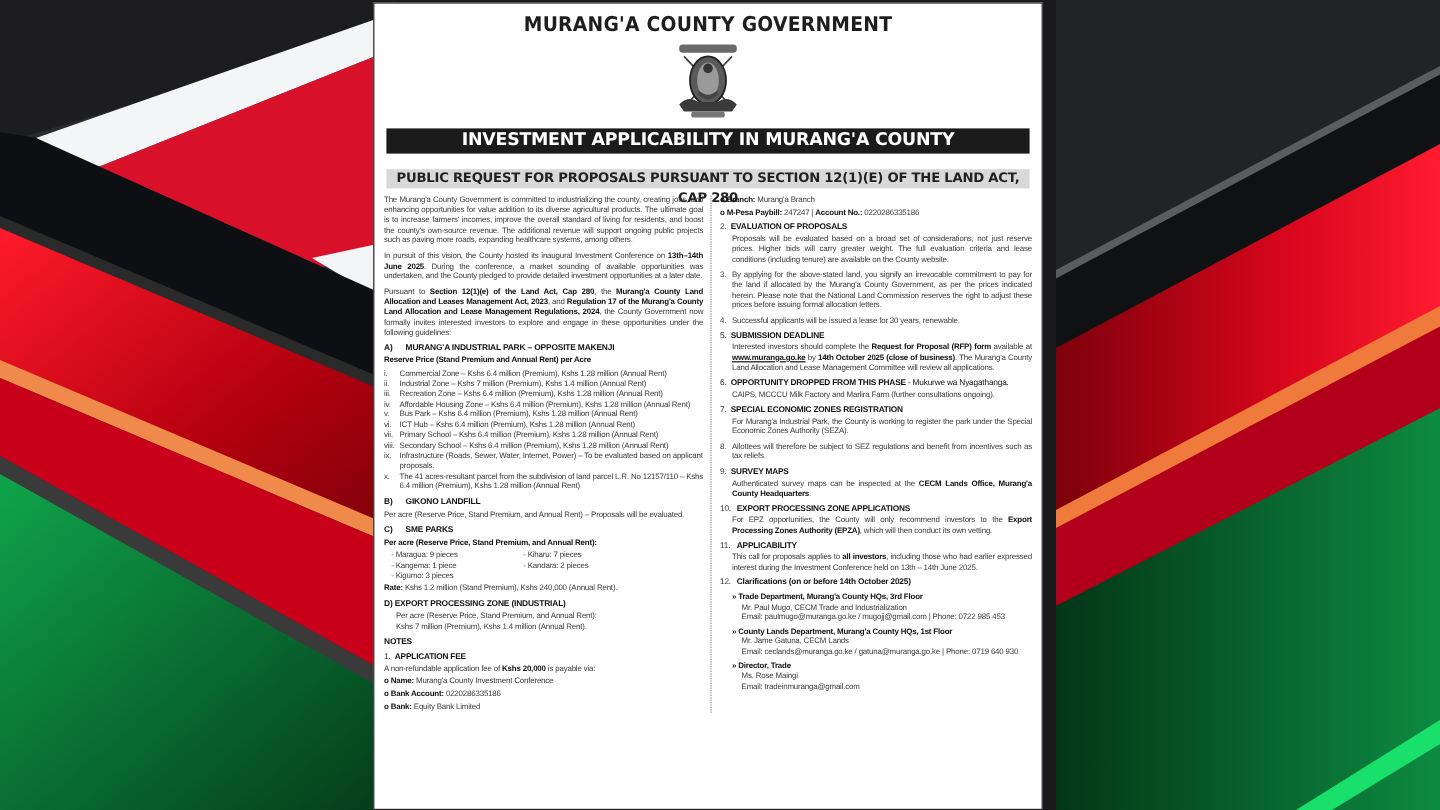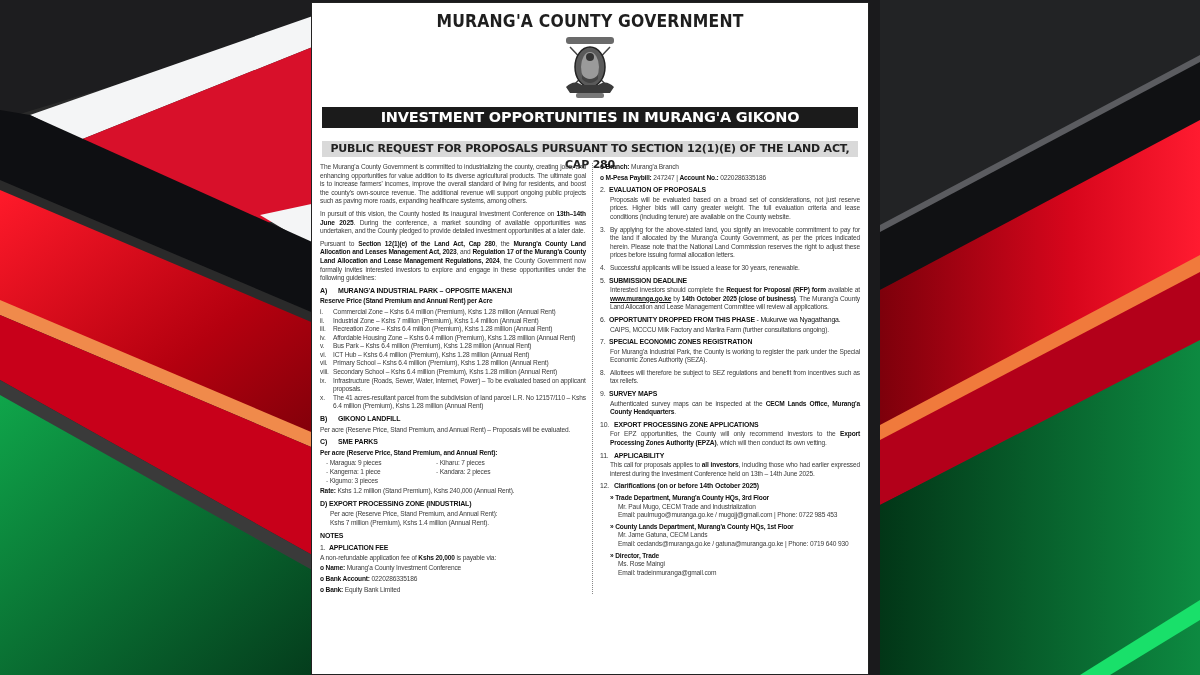--- a/index.html
+++ b/index.html
@@ -116,21 +116,21 @@
     <line x1="10" y1="12" x2="46" y2="50" stroke="#444" stroke-width="1.5"></line>
     <line x1="50" y1="12" x2="14" y2="50" stroke="#444" stroke-width="1.5"></line>
     <ellipse cx="30" cy="32" rx="15" ry="20" fill="#5a5a5a" stroke="#222" stroke-width="1.5"></ellipse>
     <ellipse cx="30" cy="32" rx="9" ry="15" fill="#9a9a9a"></ellipse>
     <circle cx="30" cy="22" r="4" fill="#333"></circle>
     <path d="M22 40 Q30 48 38 40 L38 44 Q30 52 22 44Z" fill="#444"></path>
     <path d="M6 52 Q14 44 22 50 L38 50 Q46 44 54 52 L50 58 L10 58Z" fill="#3a3a3a"></path>
     <rect x="16" y="58" width="28" height="5" rx="2" fill="#777"></rect>
   </svg>
 
-  <div class="banner-black">INVESTMENT OPPORTUNITIES IN MURANG'A GIKONO</div>
+  <div class="banner-black">INVESTMENT APPLICABILITY IN MURANG'A COUNTY</div>
   <div class="banner-grey">PUBLIC REQUEST FOR PROPOSALS PURSUANT TO SECTION 12(1)(E) OF THE LAND ACT, CAP 280</div>
 
   <div class="cols">
 
     <div class="col col-left">
       <p>The Murang'a County Government is committed to industrializing the county, creating jobs, and enhancing opportunities for value addition to its diverse agricultural products. The ultimate goal is to increase farmers' incomes, improve the overall standard of living for residents, and boost the county's own-source revenue. The additional revenue will support ongoing public projects such as paving more roads, expanding healthcare systems, among others.</p>
       <p><span>In pursuit of this vision, the County hosted its inaugural Investment Conference on </span><b>13th–14th June 2025</b><span>. During the conference, a market sounding of available opportunities was undertaken, and the County pledged to provide detailed investment opportunities at a later date.</span></p>
       <p><span>Pursuant to </span><b>Section 12(1)(e) of the Land Act, Cap 280</b><span>, the </span><b>Murang'a County Land Allocation and Leases Management Act, 2023</b><span>, and </span><b>Regulation 17 of the Murang'a County Land Allocation and Lease Management Regulations, 2024</b><span>, the County Government now formally invites interested investors to explore and engage in these opportunities under the following guidelines:</span></p>
 
       <div class="sec-h"><span class="lbl">A)</span><span>MURANG'A INDUSTRIAL PARK – OPPOSITE MAKENJI</span></div>

